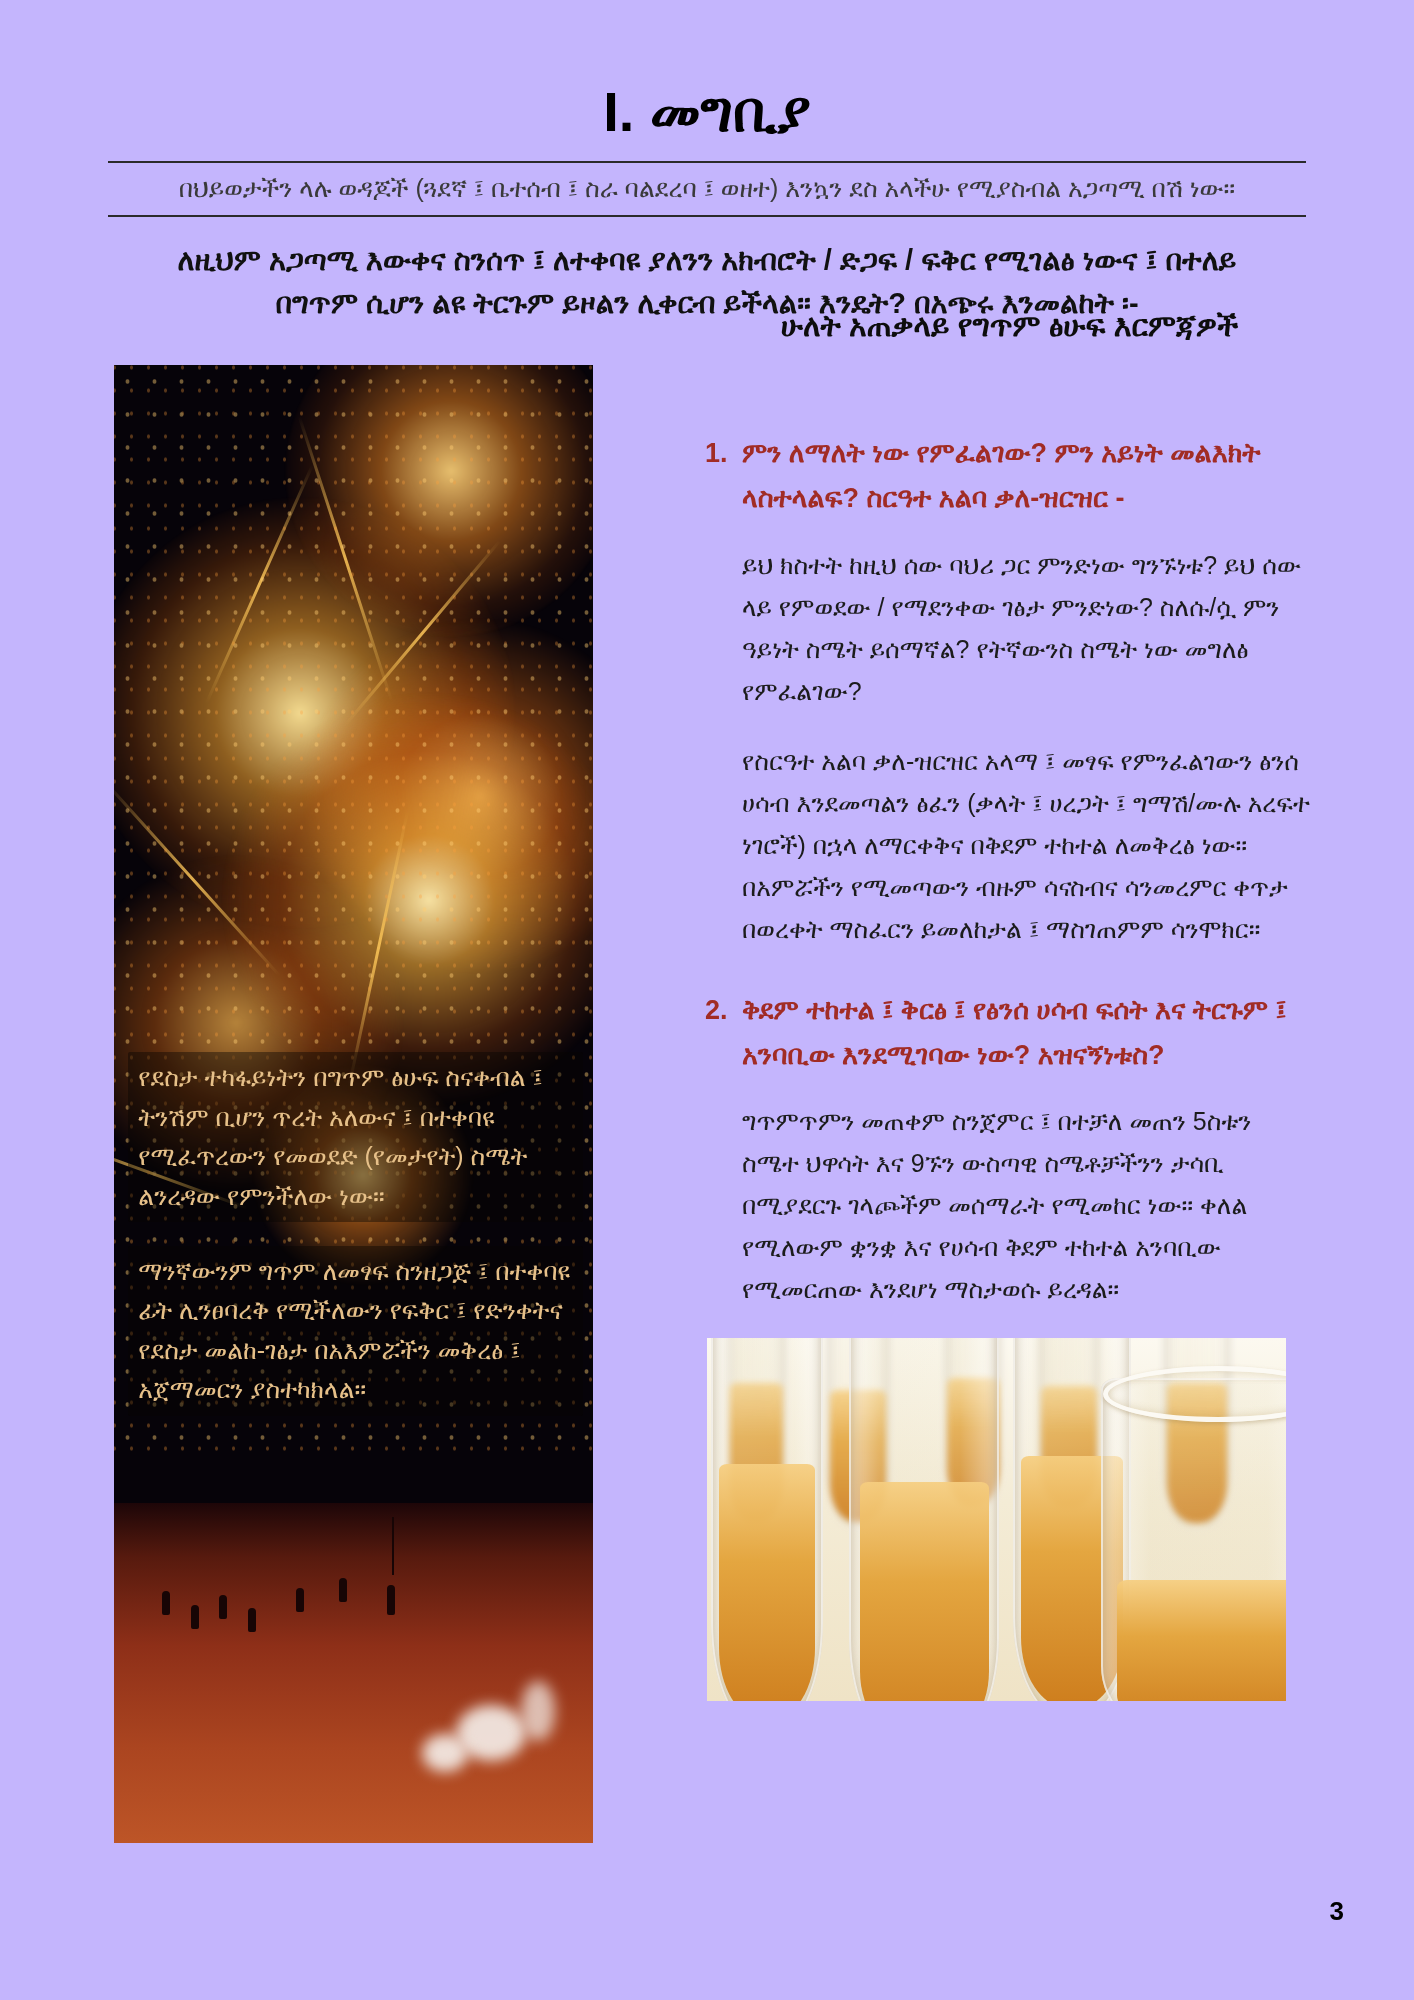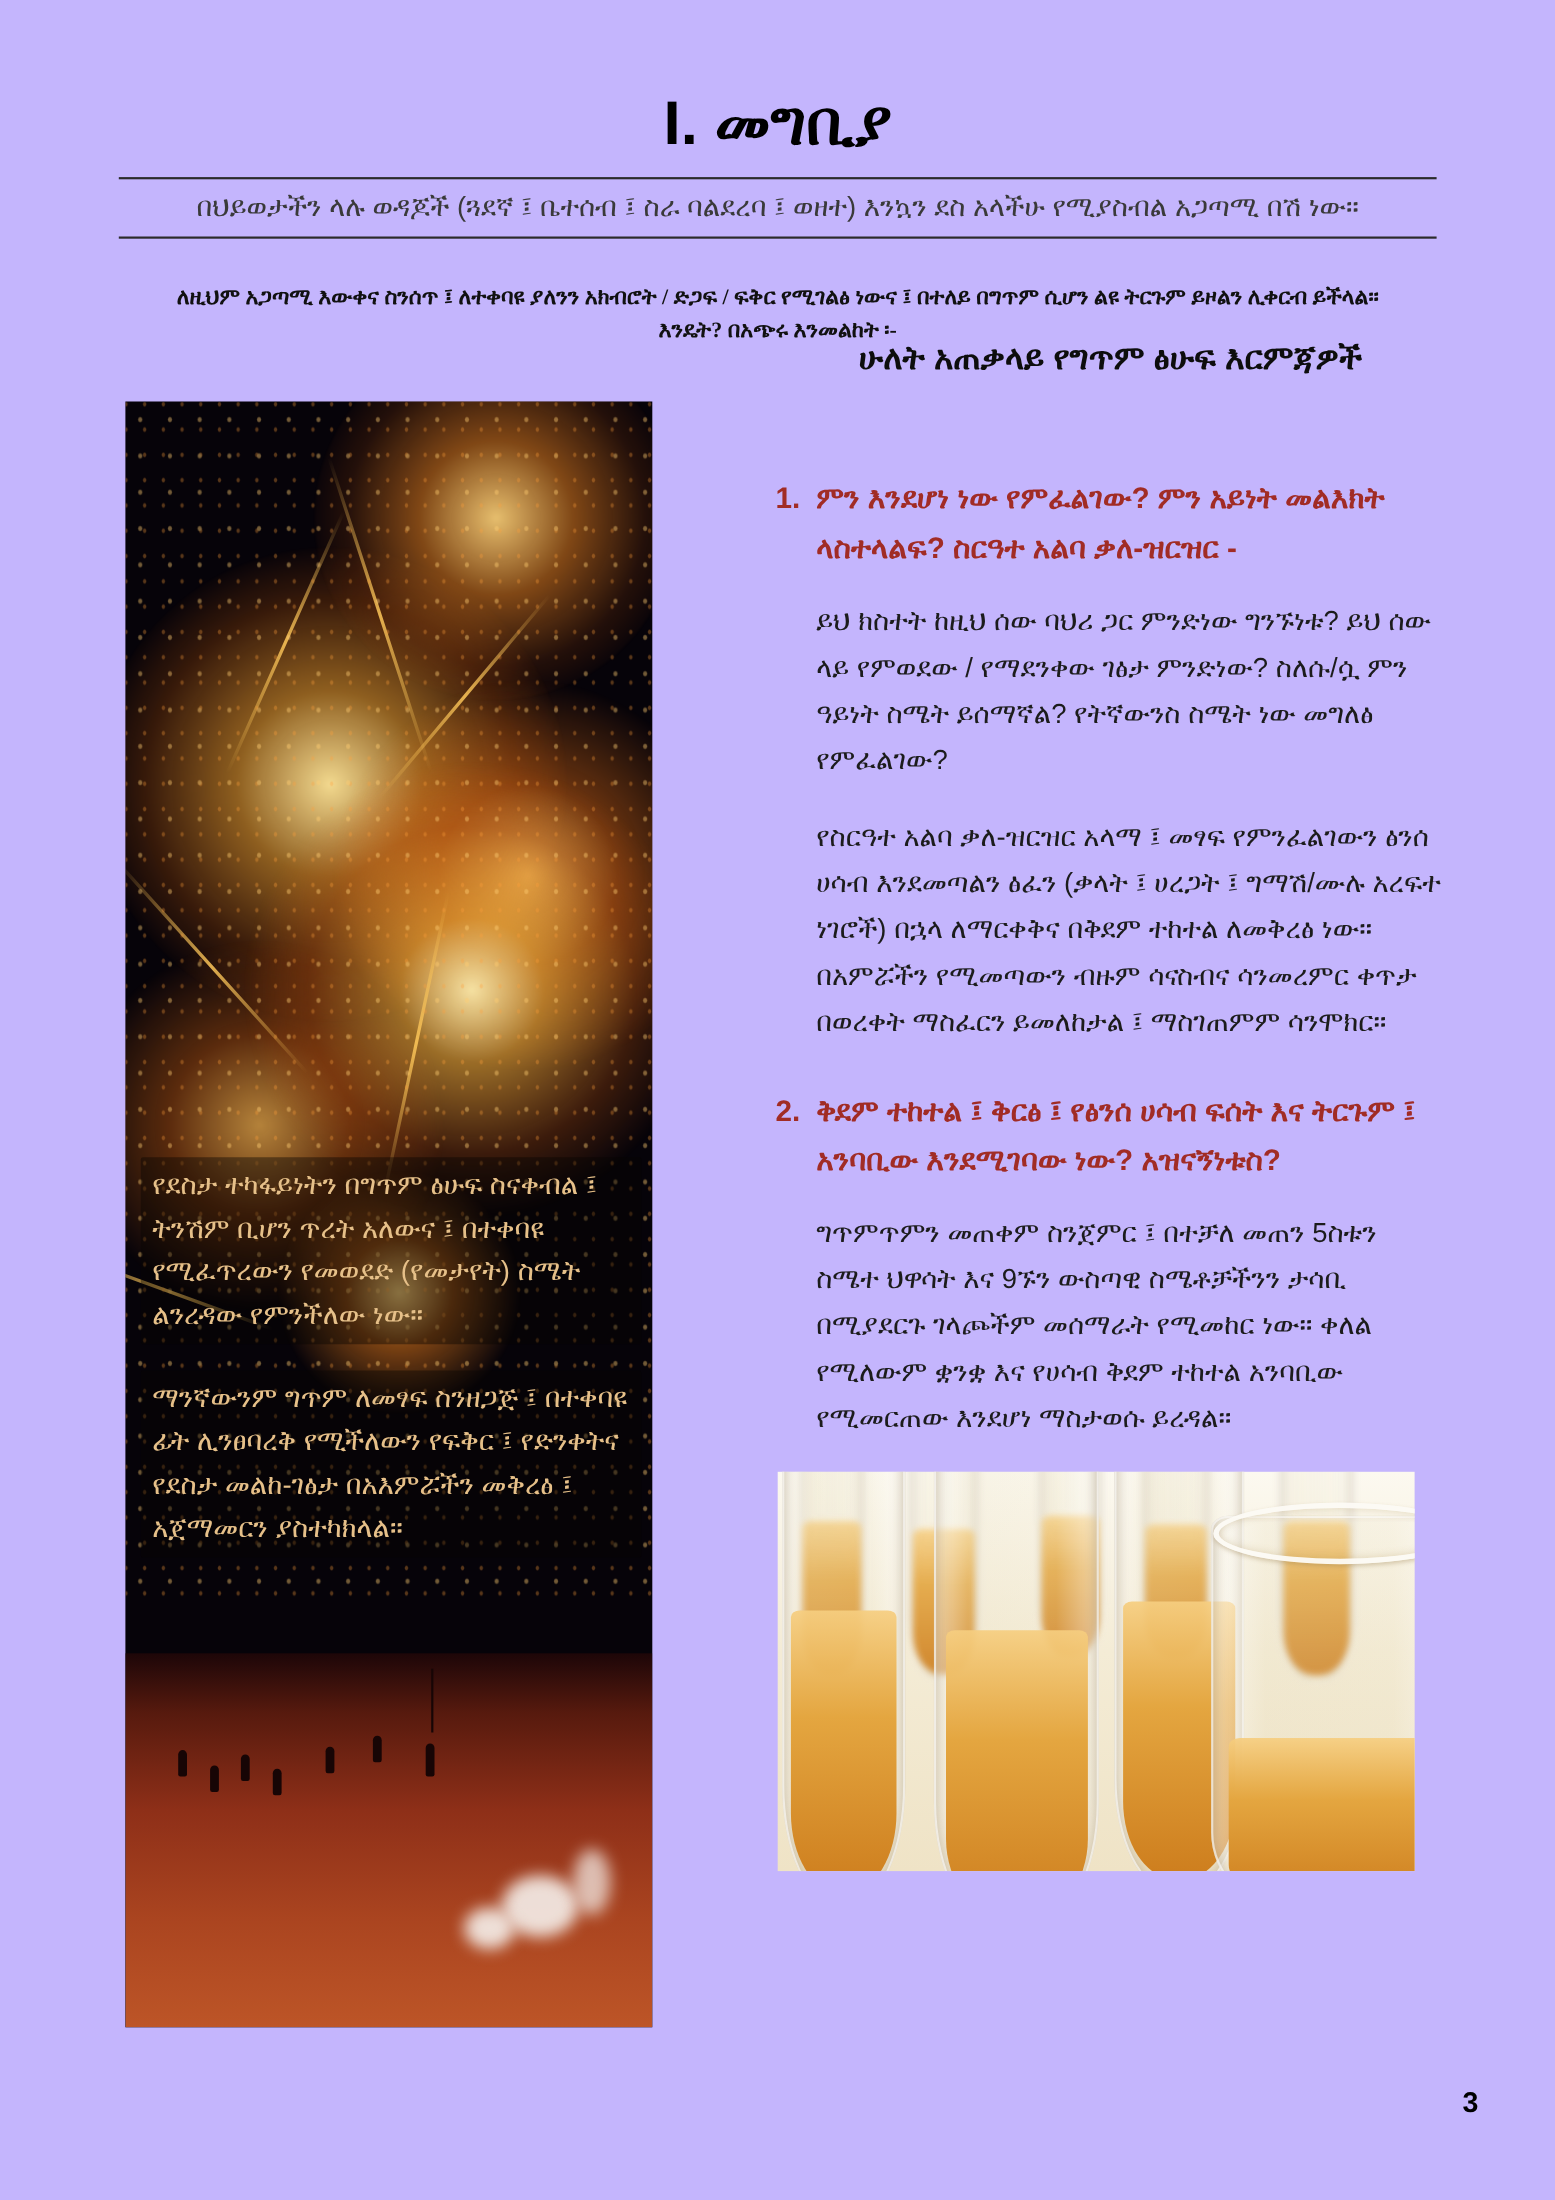--- a/index.html
+++ b/index.html
@@ -7,21 +7,21 @@
     position:relative;width:1414px;height:2000px;background:#c4b5fd;
     font-family:"Liberation Sans","DejaVu Sans",sans-serif;color:#1b1b1b;
     overflow:hidden;margin:0 auto;
   }
   
   .header{position:absolute;left:108px;right:108px;top:78px;text-align:center;}
   .doc-title{font-size:56px;font-weight:700;color:#000;line-height:1.2;margin:0;}
   .rule{height:2px;background:#2b2b2b;margin:0;}
   .rule.top{margin-top:16px;}
   .subtitle{font-size:25px;color:#3a3a3a;padding:9px 2px 10px 2px;line-height:1.3;text-align:center;}
-  .intro{font-size:20px;font-weight:700;color:#111;line-height:1.5;margin-top:38px;padding:0 28px;font-family:Liberation Serif, serif;}
+  .intro{font-size:29px;font-weight:700;color:#111;line-height:1.5;margin-top:22px;padding:0 28px;}
   
   .fireworks{
     position:absolute;left:114px;top:365px;width:479px;height:1478px;
     background:#060309;overflow:hidden;
   }
   .burst{position:absolute;border-radius:50%;filter:blur(1px);}
   .b1{left:-6%;top:9%;width:430px;height:430px;
       background:radial-gradient(circle,rgba(255,228,150,.95) 0%,rgba(255,170,50,.55) 28%,rgba(205,95,15,.25) 55%,transparent 72%);}
   .b2{left:36%;top:-4%;width:330px;height:330px;
       background:radial-gradient(circle,rgba(255,210,120,.9) 0%,rgba(250,140,35,.5) 30%,rgba(160,70,15,.2) 58%,transparent 74%);}
@@ -143,21 +143,21 @@
 
     <div class="overlay-text ov1">የደስታ ተካፋይነትን በግጥም ፅሁፍ ስናቀብል ፤ ትንሽም ቢሆን ጥረት አለውና ፤ በተቀባዩ የሚፈጥረውን የመወደድ (የመታየት) ስሜት ልንረዳው የምንችለው ነው።</div>
     <div class="overlay-text ov2">ማንኛውንም ግጥም ለመፃፍ ስንዘጋጅ ፤ በተቀባዩ ፊት ሊንፀባረቅ የሚችለውን የፍቅር ፤ የድንቀትና የደስታ መልከ-ገፅታ በአእምሯችን መቅረፅ ፤ አጀማመርን ያስተካክላል።</div>
   </div>
 
   <div class="col">
     <div class="section-heading">ሁለት አጠቃላይ የግጥም ፅሁፍ እርምጃዎች</div>
 
     <div class="num-heading" style="color:#a12c25;">
       <span class="num">1.</span>
-      <span class="txt">ምን እንደሆነ ነው የምፈልገው? ምን አይነት መልእክት ላስተላልፍ? ስርዓተ አልባ ቃለ-ዝርዝር -</span>
+      <span class="txt">ምን ለማለት ነው የምፈልገው? ምን አይነት መልእክት ላስተላልፍ? ስርዓተ አልባ ቃለ-ዝርዝር -</span>
     </div>
     <p class="body-p">ይህ ክስተት ከዚህ ሰው ባህሪ ጋር ምንድነው ግንኙነቱ? ይህ ሰው ላይ የምወደው / የማደንቀው ገፅታ ምንድነው? ስለሱ/ሷ ምን ዓይነት ስሜት ይሰማኛል? የትኛውንስ ስሜት ነው መግለፅ የምፈልገው?</p>
     <p class="body-p">የስርዓተ አልባ ቃለ-ዝርዝር አላማ ፤ መፃፍ የምንፈልገውን ፅንሰ ሀሳብ እንደመጣልን ፅፈን (ቃላት ፤ ሀረጋት ፤ ግማሽ/ሙሉ አረፍተ ነገሮች) በኋላ ለማርቀቅና በቅደም ተከተል ለመቅረፅ ነው። በአምሯችን የሚመጣውን ብዙም ሳናስብና ሳንመረምር ቀጥታ በወረቀት ማስፈርን ይመለከታል ፤ ማስገጠምም ሳንሞክር።</p>
 
     <div class="gap"></div>
 
     <div class="num-heading" style="color:#a12c25;">
       <span class="num">2.</span>
       <span class="txt">ቅደም ተከተል ፤ ቅርፅ ፤ የፅንሰ ሀሳብ ፍሰት እና ትርጉም ፤ አንባቢው እንደሚገባው ነው? አዝናኝነቱስ?</span>
     </div>

